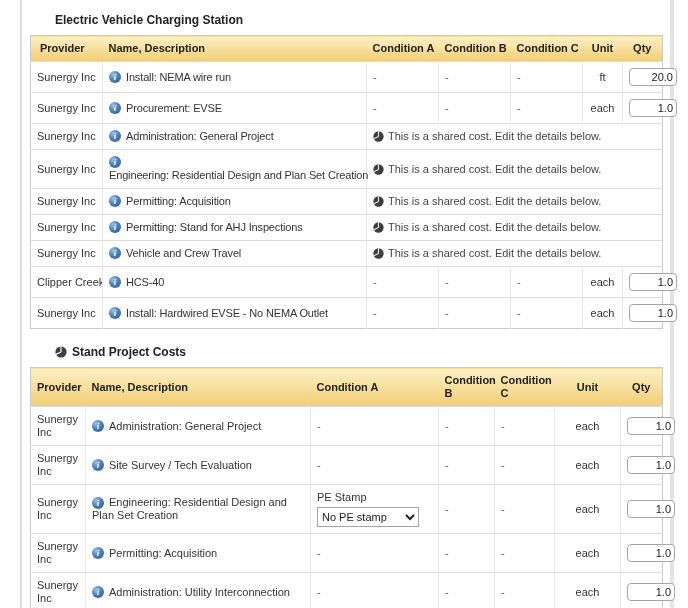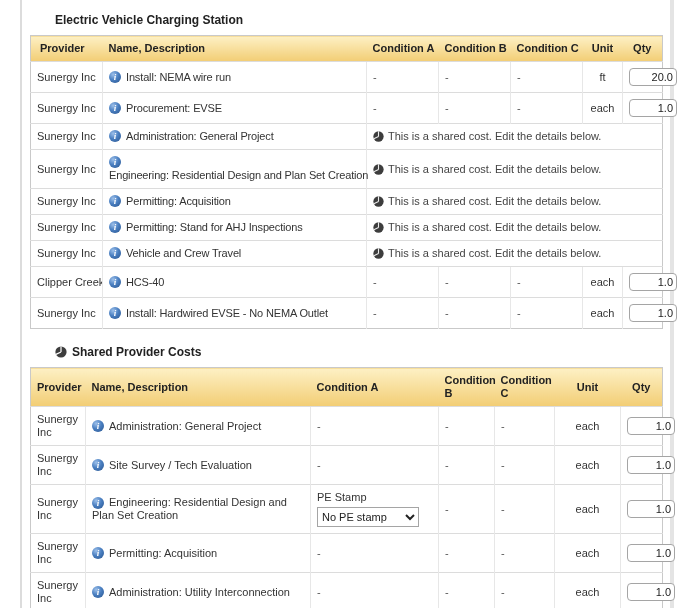--- a/index.html
+++ b/index.html
@@ -177,21 +177,21 @@
   </section>
 
   <div class="spacer"></div>
 
   <section>
     <h2 class="section-title">
       <span class="pie-icon" style="margin-right:1px;"><svg width="12" height="12" viewBox="0 0 12 12">
             <circle cx="6" cy="6" r="5.6" fill="#3d3d3d"></circle>
             <path d="M6 6 L6 0.4 M6 6 L0.9 8.4" stroke="#fff" stroke-width="1.2" fill="none"></path>
           </svg></span>
-      <span>Shared Provider Costs</span>
+      <span>Stand Project Costs</span>
     </h2>
 
     <table class="grid t2">
       <colgroup>
         <col style="width:55px">
           <col style="width:225px">
           <col style="width:128px">
         <col style="width:56px">
           <col style="width:60px">
           <col style="width:66px">

